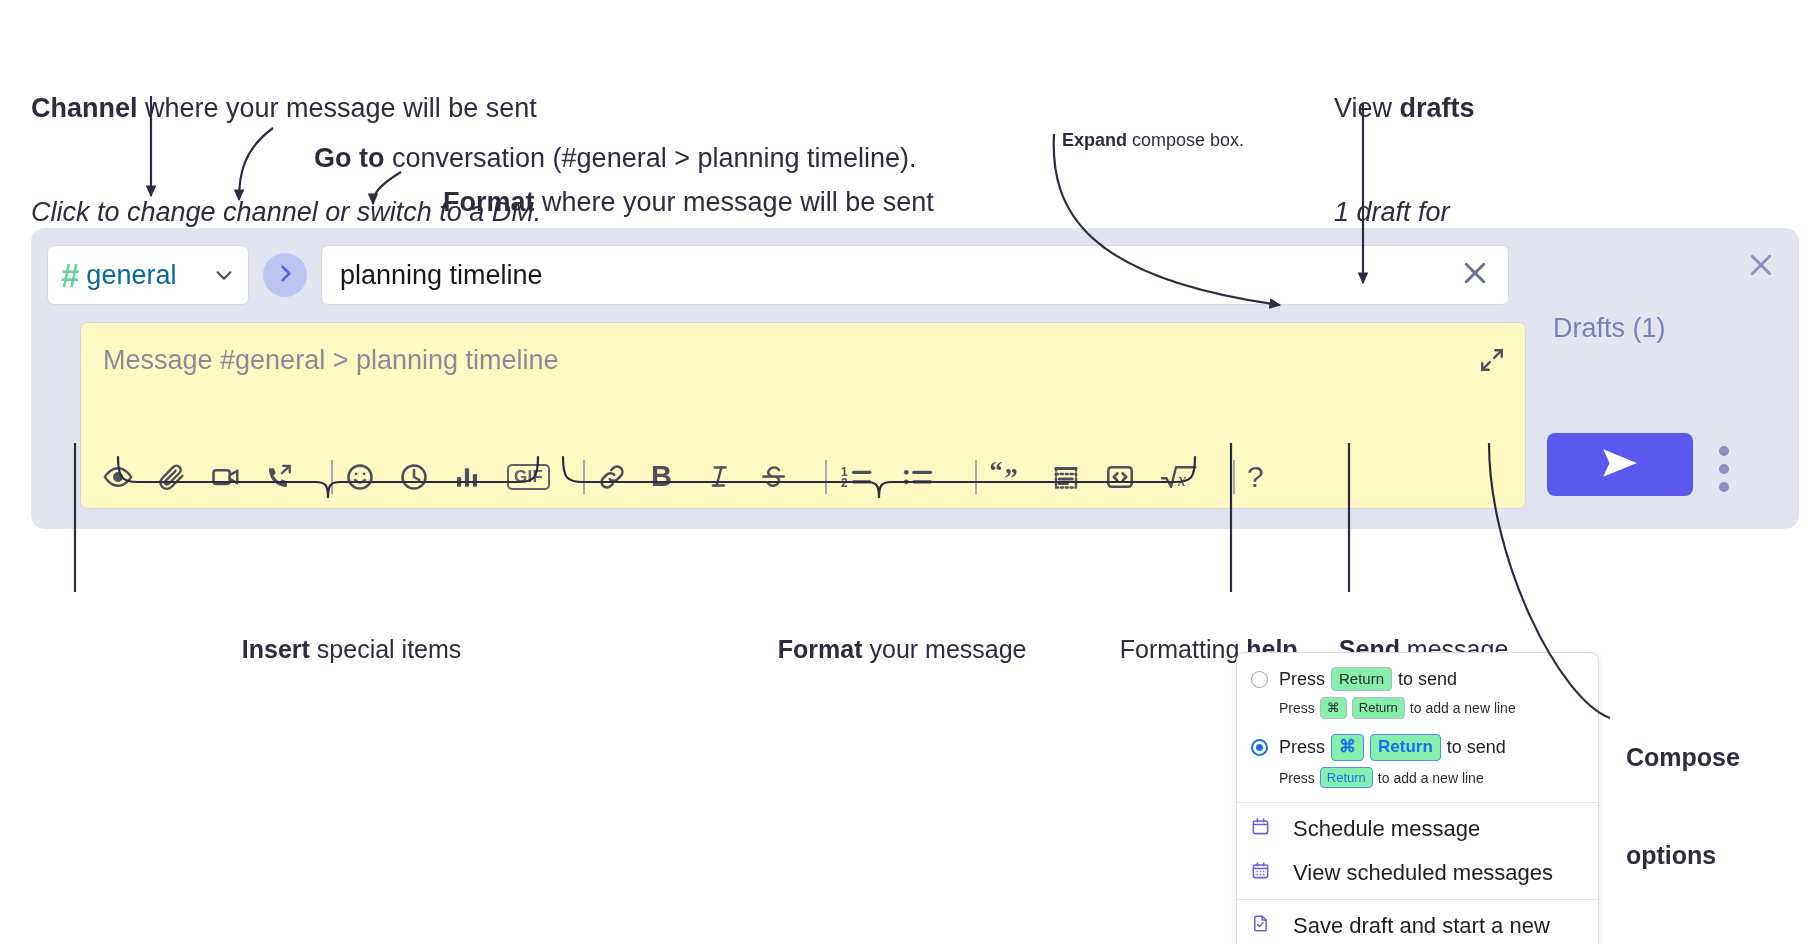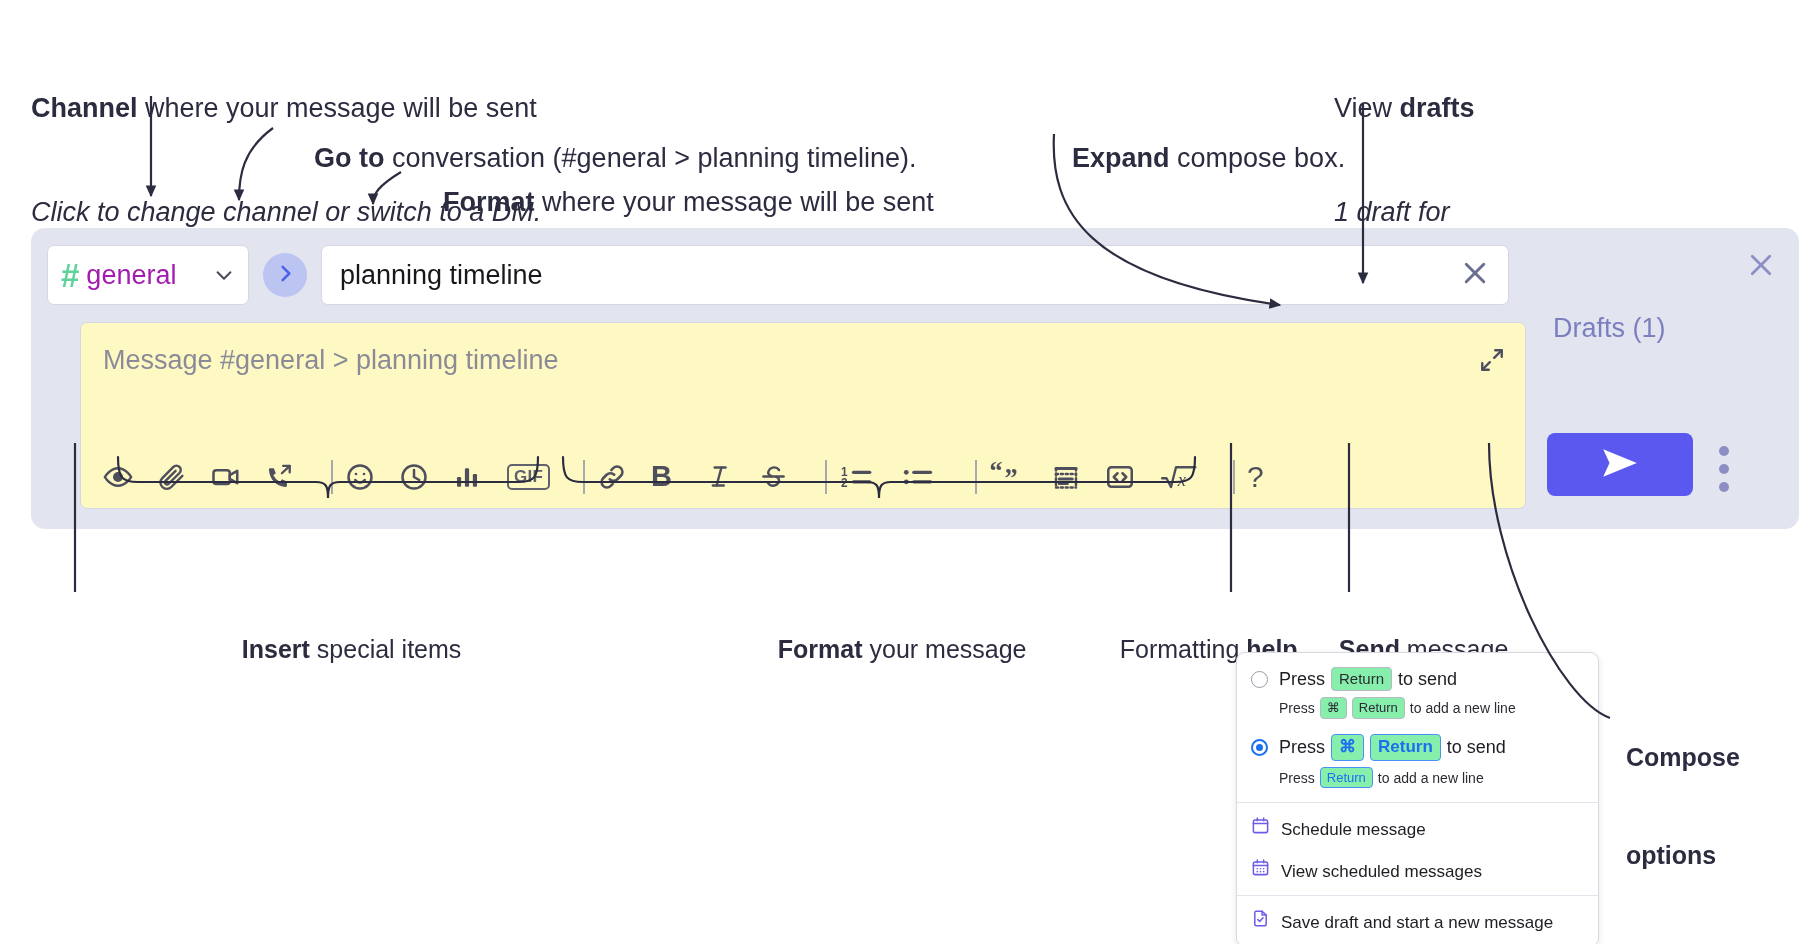--- a/index.html
+++ b/index.html
@@ -29,21 +29,21 @@
   }
   .compose-inner { position:absolute; left:0; top:0; width:1510px; height:100%; }
 
   .row-top { position:absolute; left:16px; top:17px; height:60px; display:flex; align-items:center; }
 
   .chan-select {
     width:202px; height:60px; background:#fff; border:1px solid #d5d7e3;
     border-radius:7px; display:flex; align-items:center; padding:0 13px;
   }
   .hash { color:#5fd39a; font-size:33px; font-weight:700; line-height:1; margin-right:8px; letter-spacing:-1px;}
-  .chan-name { font-size:27px; color:#a21caf; flex:1; }
+  .chan-name { font-size:27px; color:#0369a1; flex:1; }
   .chev { width:22px; height:22px; }
 
   .gobtn {
     width:44px; height:44px; border-radius:50%; background:#bcc4f2;
     margin:0 14px; display:flex; align-items:center; justify-content:center;
   }
 
   .topic-field {
     width:1188px; height:60px; background:#fff; border:1px solid #d5d7e3;
     border-radius:7px; display:flex; align-items:center; padding:0 18px;
@@ -92,21 +92,21 @@
                      border-radius:50%; background:#1d6ff2; }
   .mopt .txt { font-size:18px; display:flex; align-items:center; gap:6px; }
   .msub { display:flex; align-items:center; gap:5px; font-size:14px; color:#2b2b33;
           padding:4px 14px 4px 42px; }
   .key { border:1px solid #b9b9c4; border-radius:4px; padding:1px 7px; font-size:15px;
          line-height:1.35; color:#2b2b33; background:#86efac; }
   .key.sm { font-size:13px; padding:1px 6px; }
   .key.blue { border-color:#4a90f7; color:#1d6ff2; }
   .key.bigblue { border-color:#4a90f7; color:#1d6ff2; font-weight:700; font-size:17px; }
   .mdiv { height:1px; background:#e4e4ec; }
-  .mitem { display:flex; align-items:flex-end; gap:11px; padding:9px 14px; font-size:17px; }
+  .mitem { display:flex; align-items:flex-start; gap:23px; padding:9px 14px; font-size:22px; }
   .mitem svg { flex:none; }
   .msec { padding:4px 0; }
 
   
   .blabel { position:absolute; font-size:25px; color:#2c2c40; line-height:1.3; white-space:pre; }
 </style>
 </head>
 <body>
 
 <div class="stage">
@@ -117,21 +117,21 @@
   </div>
 
   <div class="anno" style="left:284px; top:106px; font-size:27px;">
     <b>Go to</b><span> conversation (#general &gt; planning timeline).</span>
   </div>
 
   <div class="anno" style="left:413px; top:150px; font-size:27px;">
     <b>Format</b><span> where your message will be sent</span>
   </div>
 
-  <div class="anno" style="left:1042px; top:106px; font-size:27px;">
+  <div class="anno" style="left:1042px; top:106px; font-size:18px;">
     <b>Expand</b><span> compose box.</span>
   </div>
 
   <div class="anno" style="left:1334px; top:22px; font-size:27px;">
     <div><span>View </span><b>drafts</b></div>
     <div><i>1 draft for</i></div>
     <div><i>this conversation</i></div>
   </div>
 
   <div class="compose">

